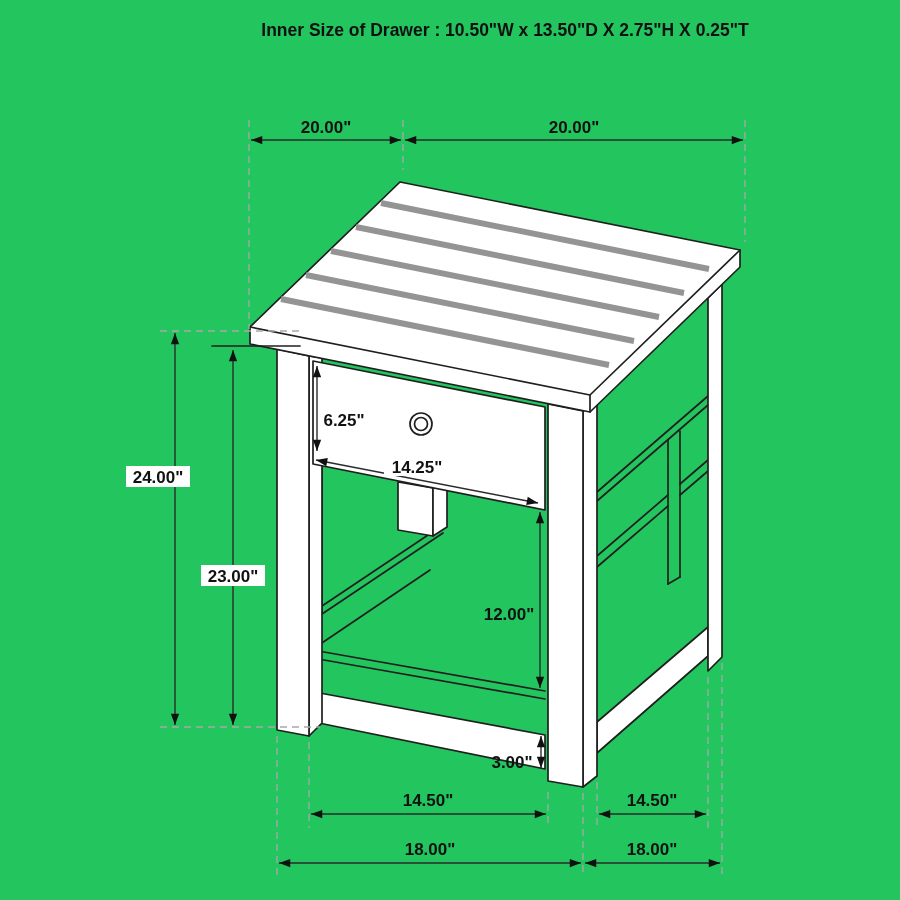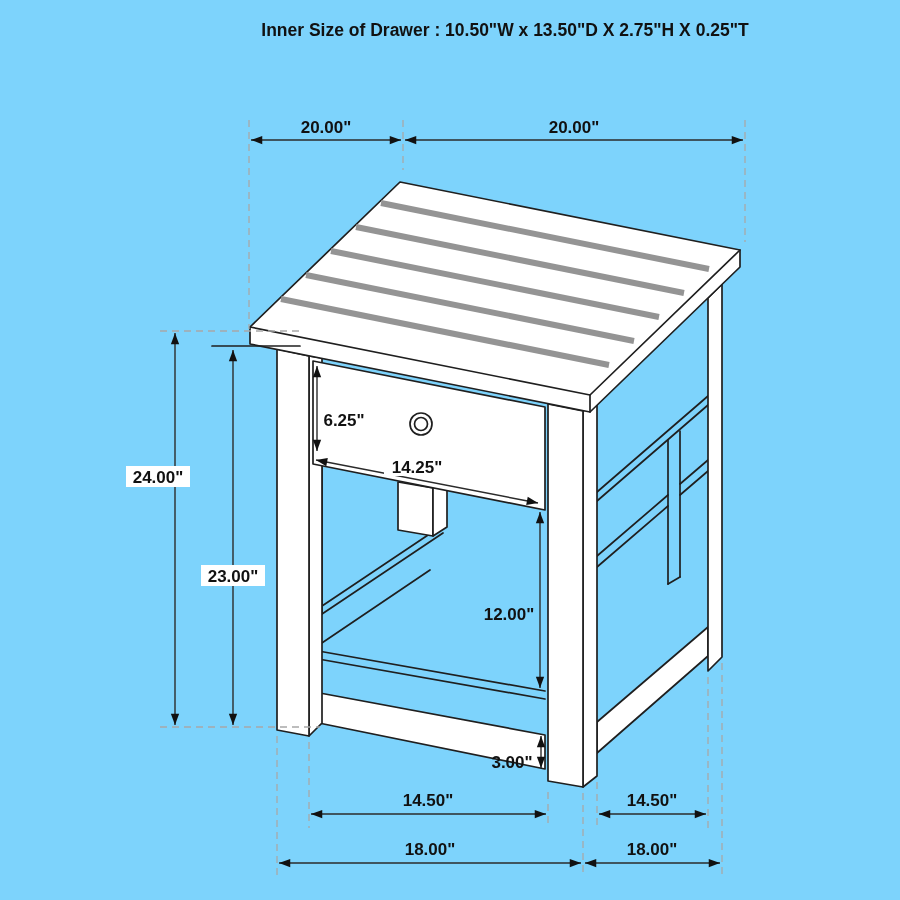--- a/index.html
+++ b/index.html
@@ -1,16 +1,16 @@
 <!DOCTYPE html>
 <html><head>
 <meta charset="utf-8">
 <style>
   html,body{margin:0;padding:0;background:#fff;}
-  .stage{position:relative;width:900px;height:900px;background:#7dd3fc;overflow:hidden;
+  .stage{position:relative;width:900px;height:900px;background:#22c55e;overflow:hidden;
          font-family:"Liberation Sans",sans-serif;}
   svg{position:absolute;left:0;top:0;}
   .ln  {stroke:#1f1f1f;stroke-width:1.7;fill:none;stroke-linejoin:round;stroke-linecap:round;}
   .lnf {stroke:#1f1f1f;stroke-width:1.7;fill:#ffffff;stroke-linejoin:round;}
   .slat{stroke:#949494;stroke-width:6;fill:none;stroke-linecap:butt;}
   .dim {stroke:#2b2b2b;stroke-width:1.4;fill:none;}
   .ext {stroke:#a8a8a8;stroke-width:1.3;fill:none;stroke-dasharray:7 5;}
   .lbl {font-family:"Liberation Sans",sans-serif;font-size:17px;font-weight:bold;
         fill:#111;text-anchor:middle;}
   .ttl {font-family:"Liberation Sans",sans-serif;font-size:17.5px;font-weight:bold;

